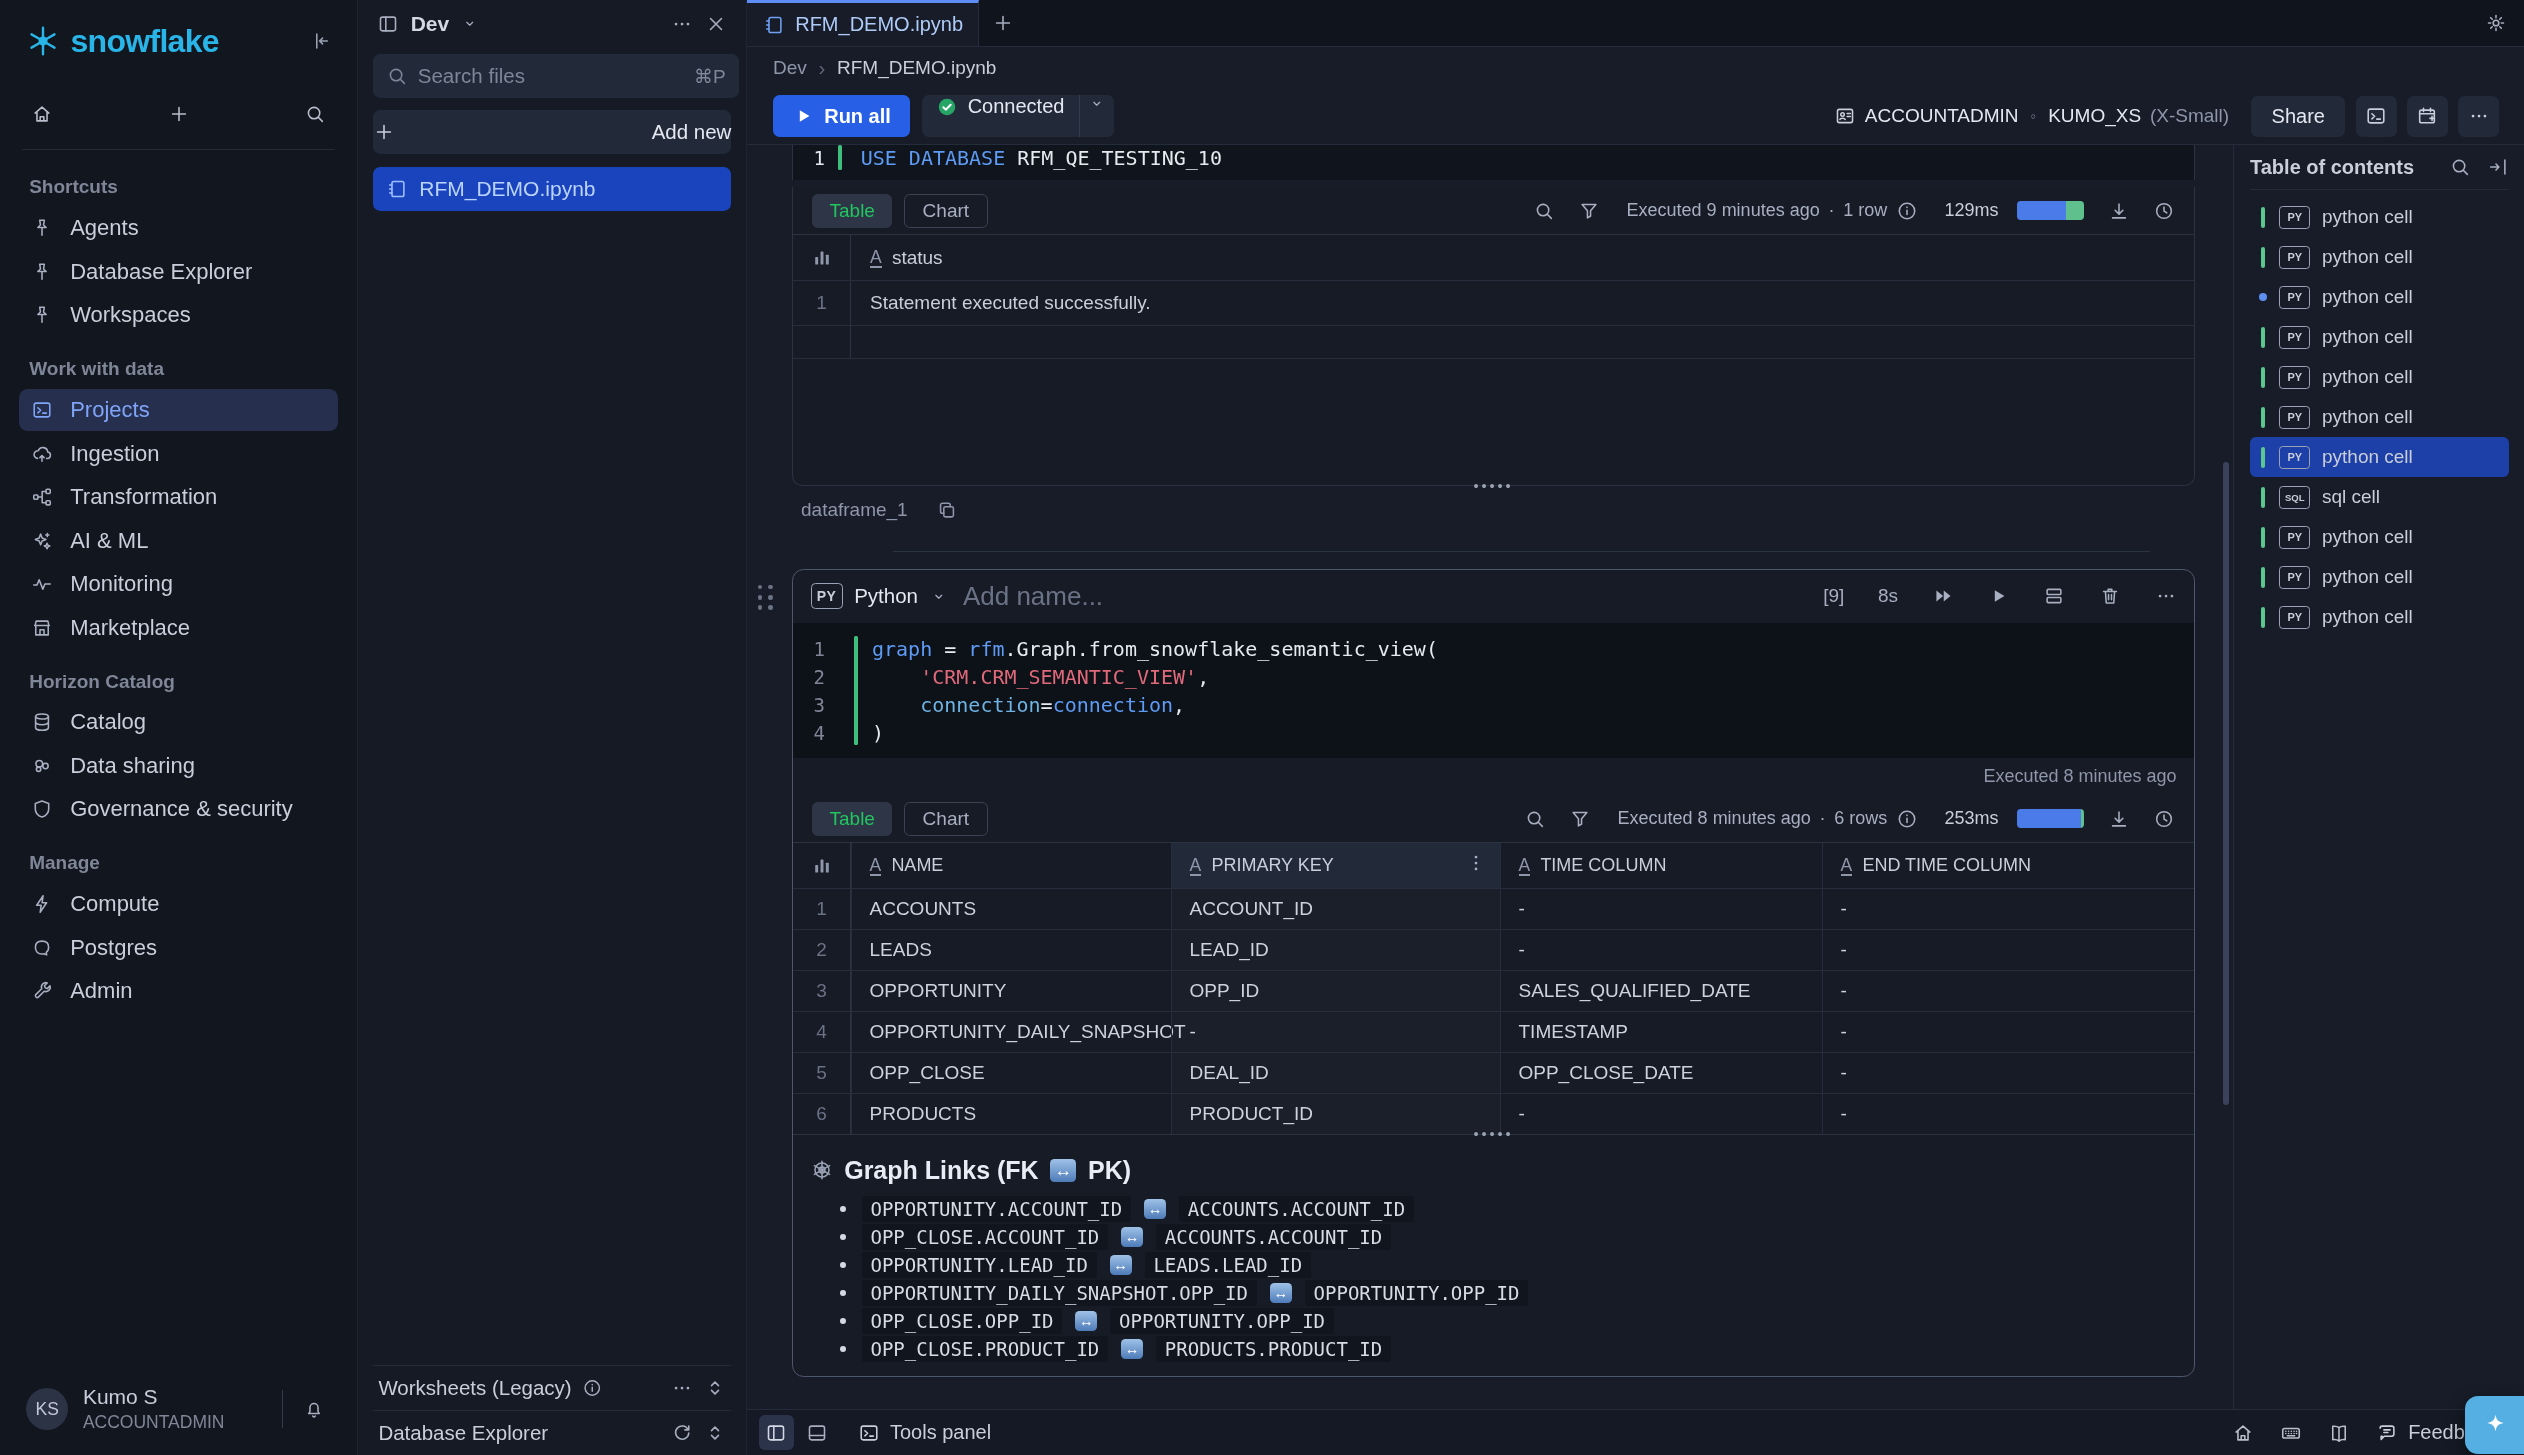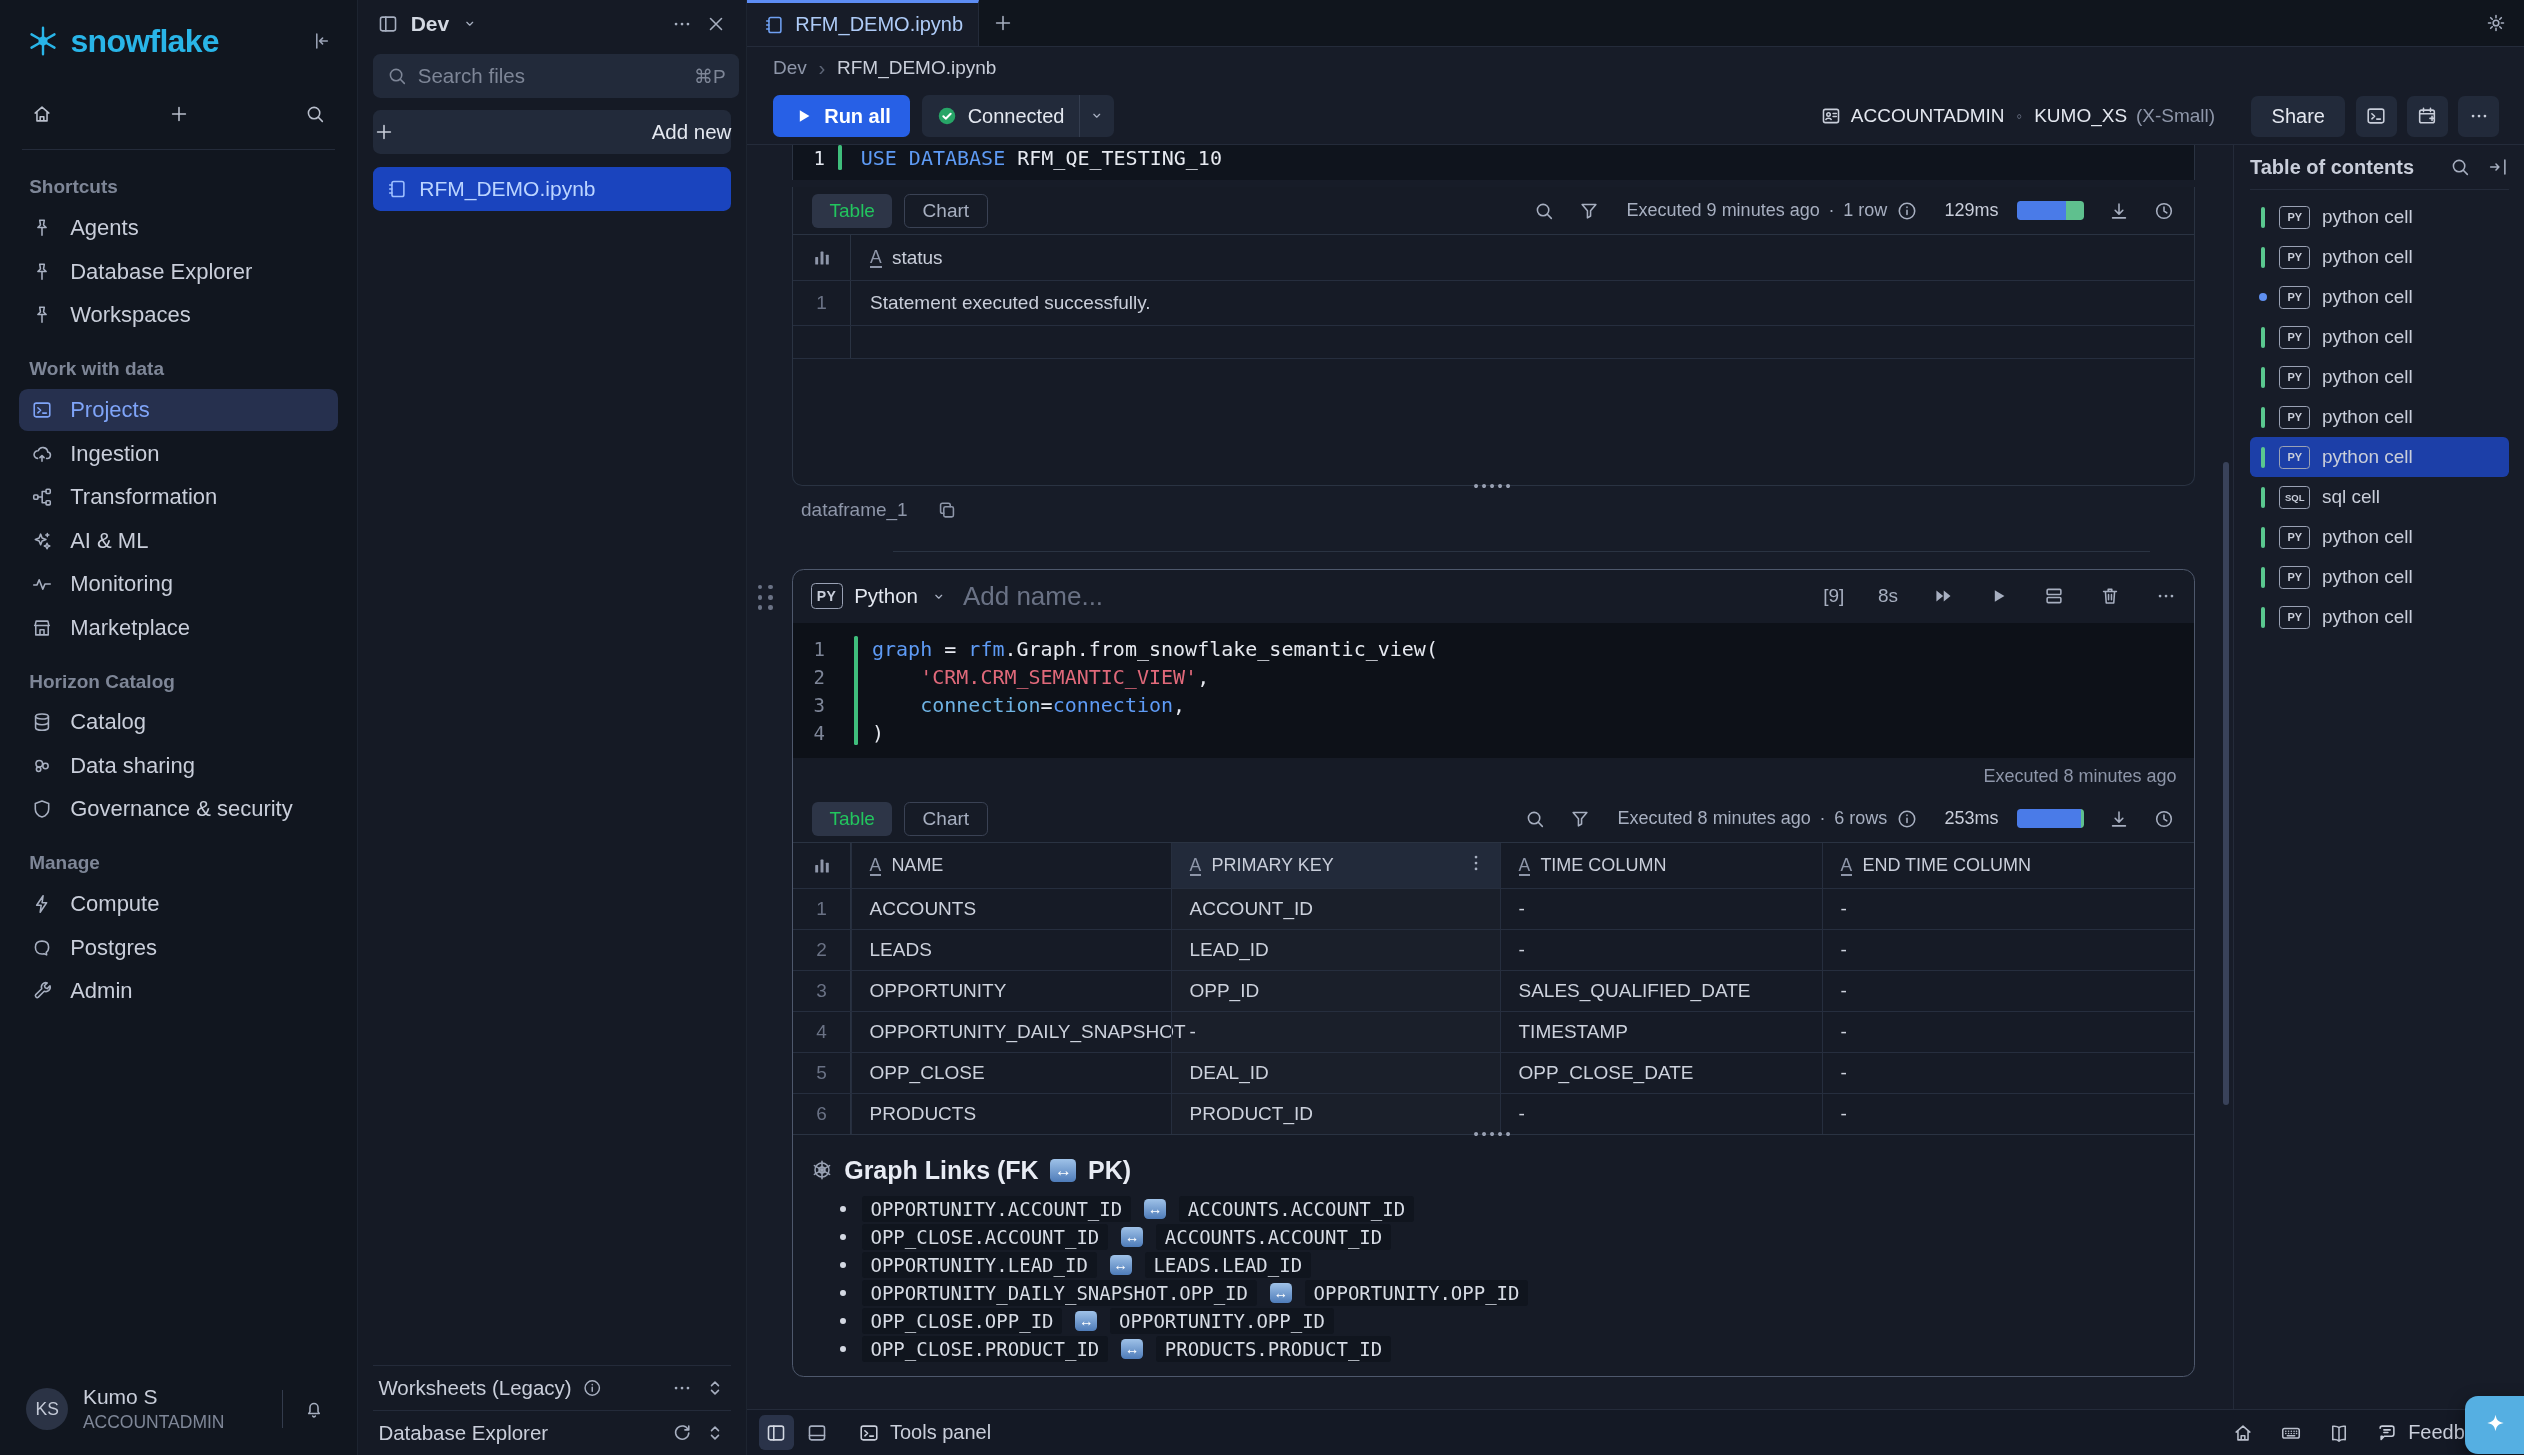--- a/index.html
+++ b/index.html
@@ -74,32 +74,32 @@
   .newtab { width:47px; display:flex; align-items:center; justify-content:center; color:#A7AFC0; }
   .tabstrip .spacer { flex:1; }
   .gear-btn { width:58px; display:flex; align-items:center; justify-content:center; color:#A7AFC0; }
   .breadcrumb { height:41px; display:flex; align-items:center; gap:11.7px; padding:0 26px;
     font-size:19px; }
   .bc-dim { color:#8E96A9; } .bc-sep { color:#5E6678; font-size:20.5px; } .bc-cur { color:#C9CEDA; }
   .actions { height:56px; display:flex; align-items:center; padding:0 26px; }
   .runall { height:42px; background:#2760E6; border-radius:6.6px; display:flex; align-items:center;
     gap:10.2px; padding:0 19px; color:#FFFFFF; font-size:20px; font-weight:600; cursor:pointer; }
   .connected { margin-left:11.7px; height:42px; background:#222A3A; border-radius:6.6px;
-    display:flex; align-items:center; cursor:pointer; }
+    display:flex; align-items:flex-start; cursor:pointer; }
   .connected .cc-main { display:flex; align-items:center; gap:9.5px; padding:0 14.6px; color:#E4E8F0;
     font-size:20px; }
   .connected .cc-sep { width:0.7px; height:42px; background:#343D4F; }
   .connected .cc-chev { width:34px; display:flex; align-items:center; justify-content:center;
     color:#A7AFC0; }
   .actions .spacer { flex:1; }
   .ctx { display:flex; align-items:center; gap:8.8px; color:#E4E8F0; font-size:19px; }
   .ctx .ic { color:#C9CEDA; }
   .ctx-dot { color:#6A7285; margin:0 11.7px; font-size:17.5px; }
   .wh-size { color:#8E96A9; }
-  .share-btn { margin-left:36px; height:41px; background:#222A3A; border-radius:6.6px;
+  .share-btn { margin-left:22px; height:41px; background:#222A3A; border-radius:6.6px;
     padding:0 20.5px; display:flex; align-items:center; color:#E4E8F0; font-size:20px; cursor:pointer; }
   .hdr-iconbtn { margin-left:10.2px; width:41px; height:41px; background:#222A3A; border-radius:6.6px;
     display:flex; align-items:center; justify-content:center; color:#C9CEDA; cursor:pointer; }
 
   .content { flex:1; display:flex; border-top:0.7px solid #242B3A; min-height:0; position:relative; }
 
   
   .notebook { flex:1; position:relative; overflow:hidden; min-width:0; }
   .cutcell { margin-left:45px; width:1403px; height:35px; background:#0F141D; overflow:hidden;
     border-left:0.7px solid #2A3342; border-right:0.7px solid #2A3342; }

